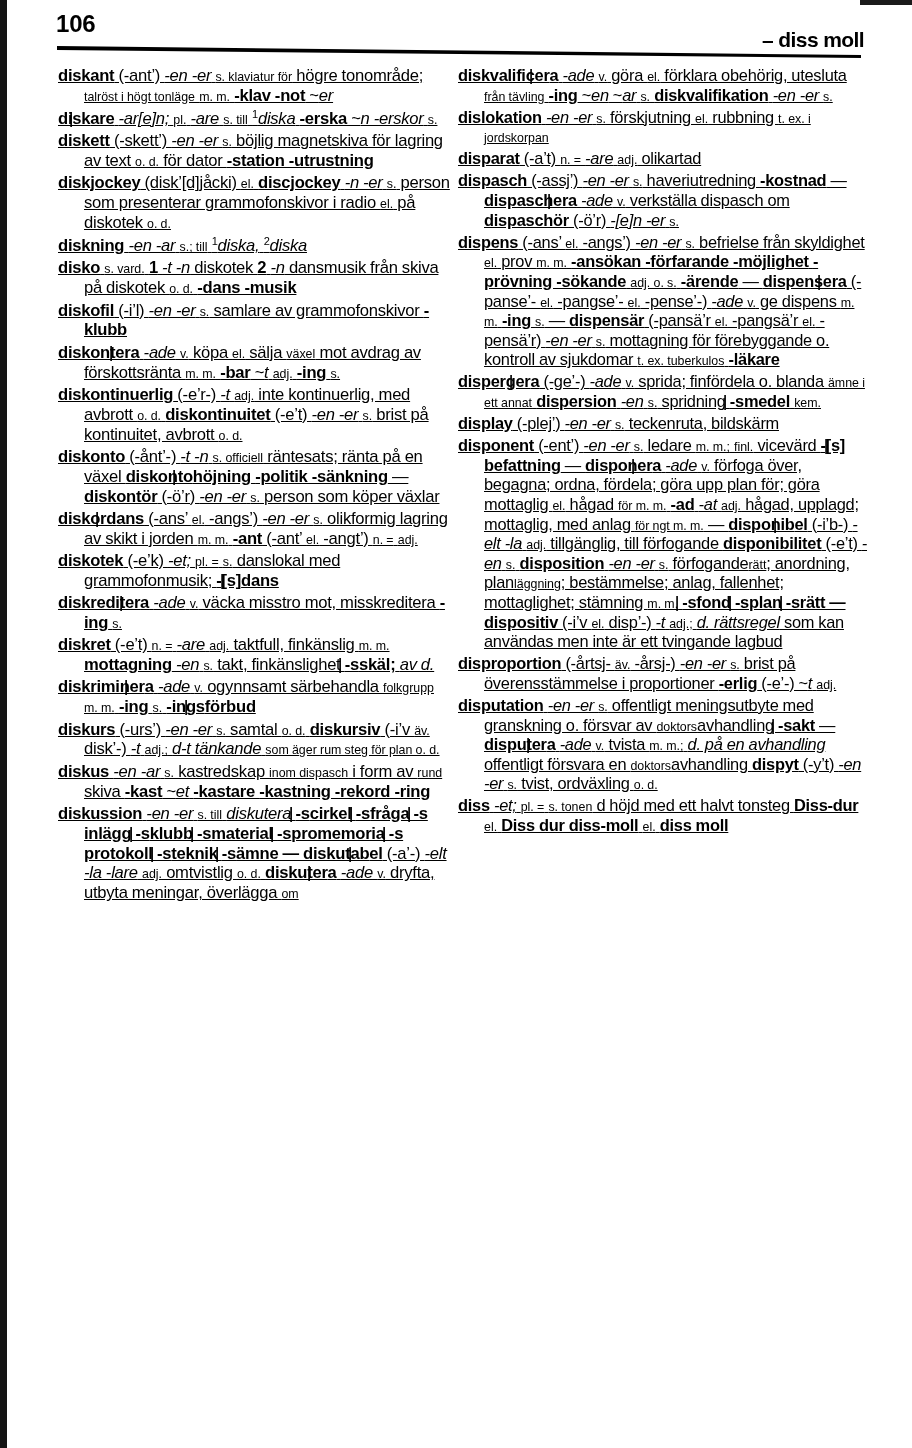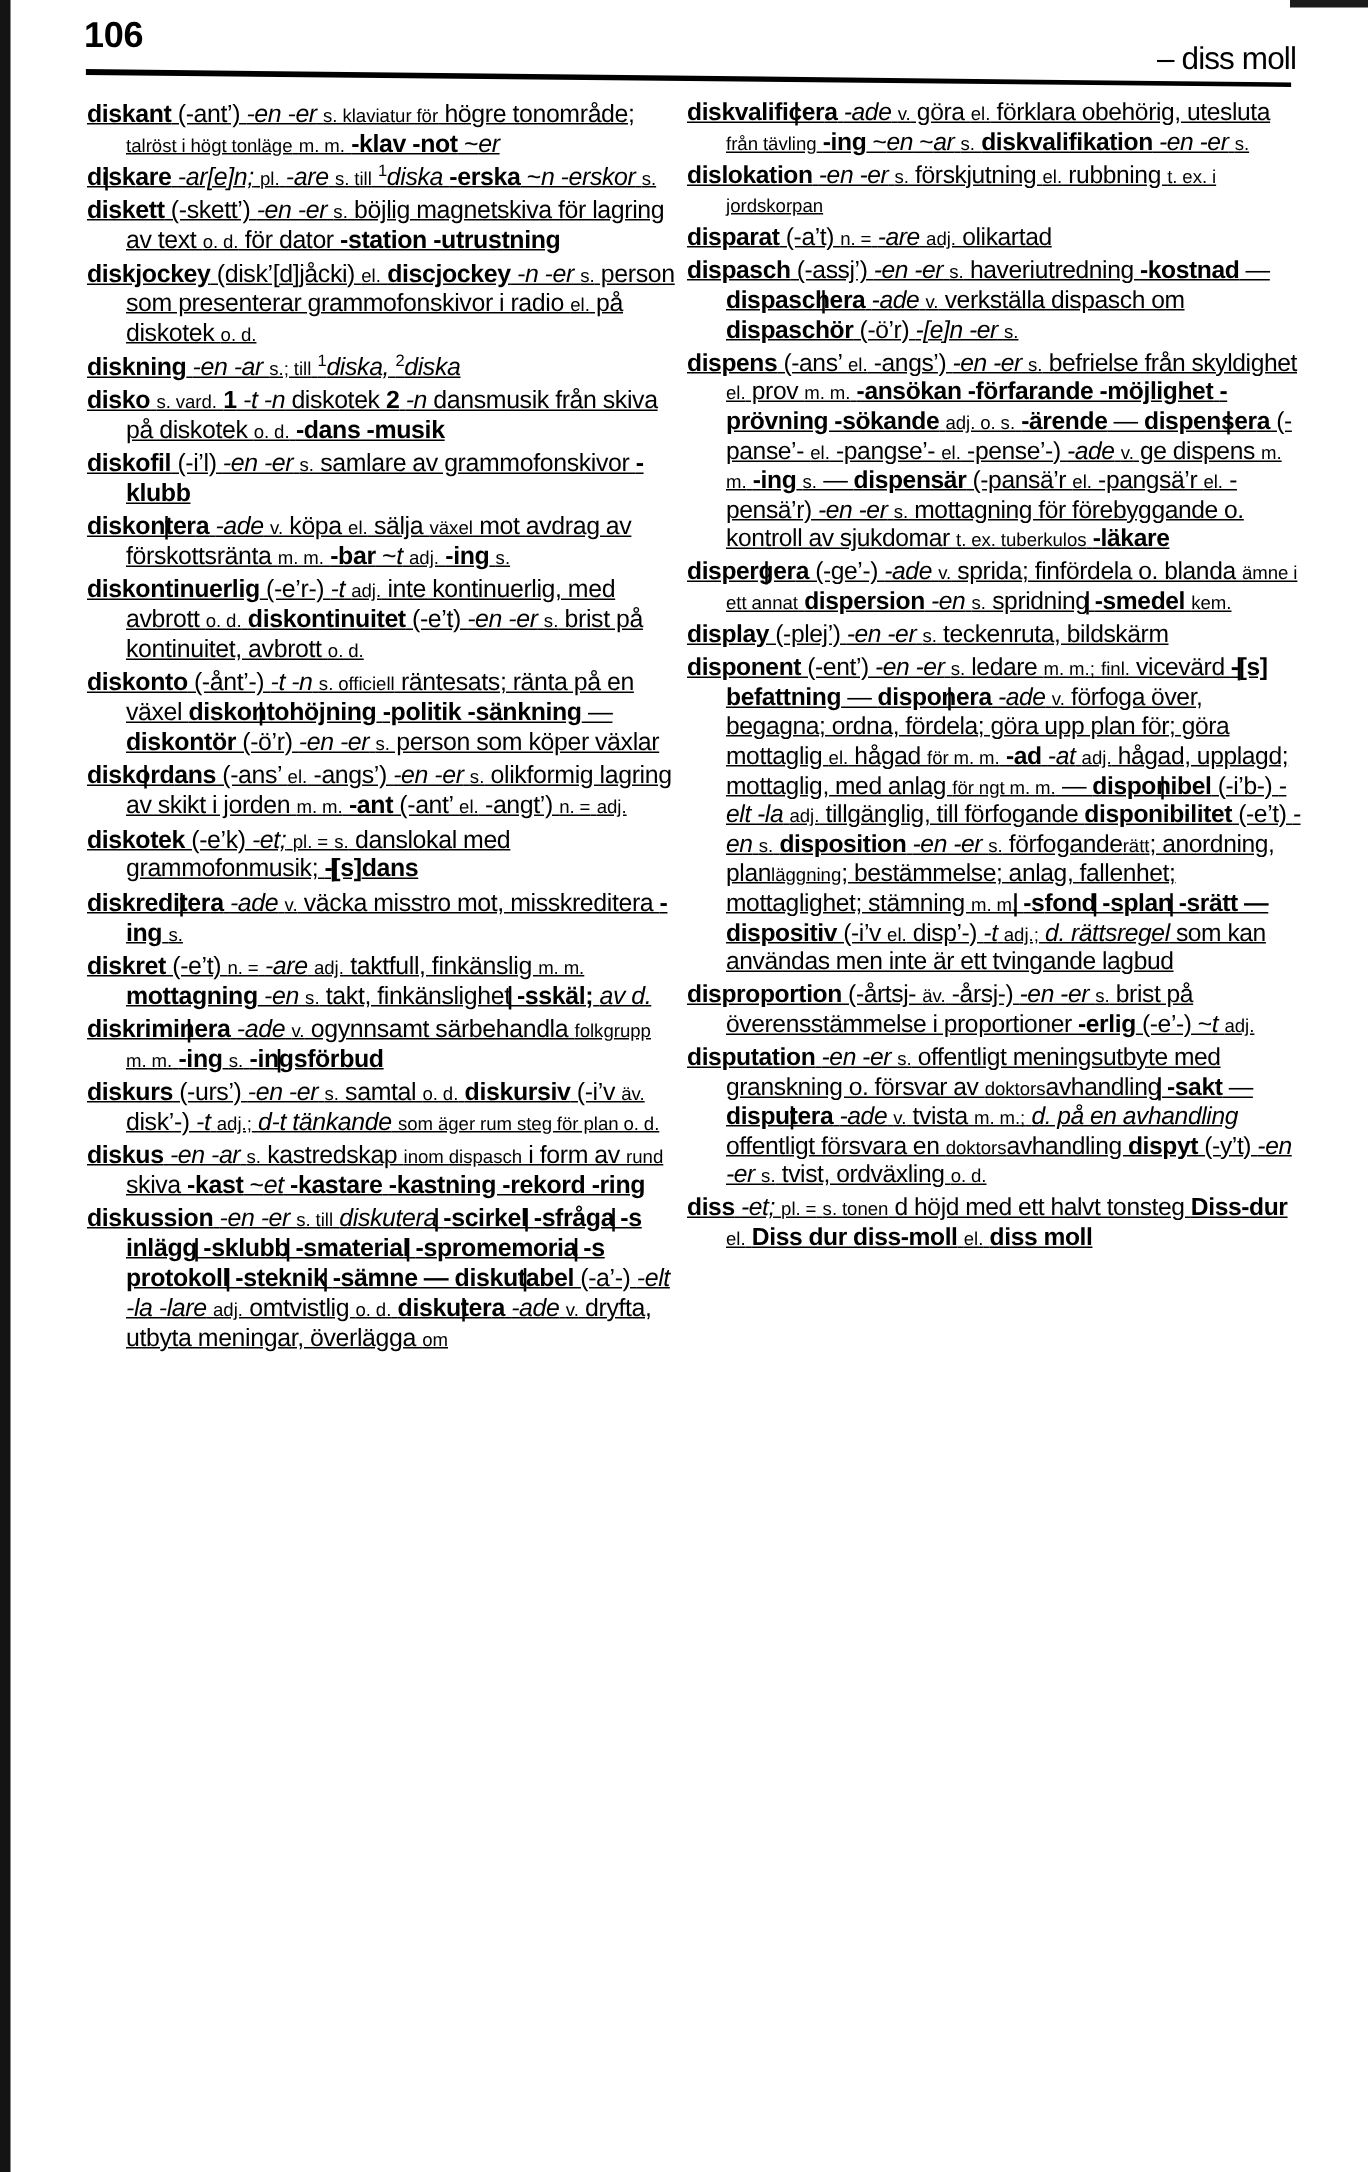--- a/index.html
+++ b/index.html
@@ -57,21 +57,21 @@
     top: 0;
     font-size: 24px;
     font-weight: bold;
     letter-spacing: -0.2px;
   }
   .runhead-title {
     position: absolute;
     right: 0;
     top: 18px;
     font-size: 21px;
-    font-weight: normal;
+    font-weight: bold;
     letter-spacing: -0.6px;
     white-space: nowrap;
   }
   
   .rule {
     position: absolute;
     left: 57px;
     top: 45px;
     width: 804px;
     height: 13px;

